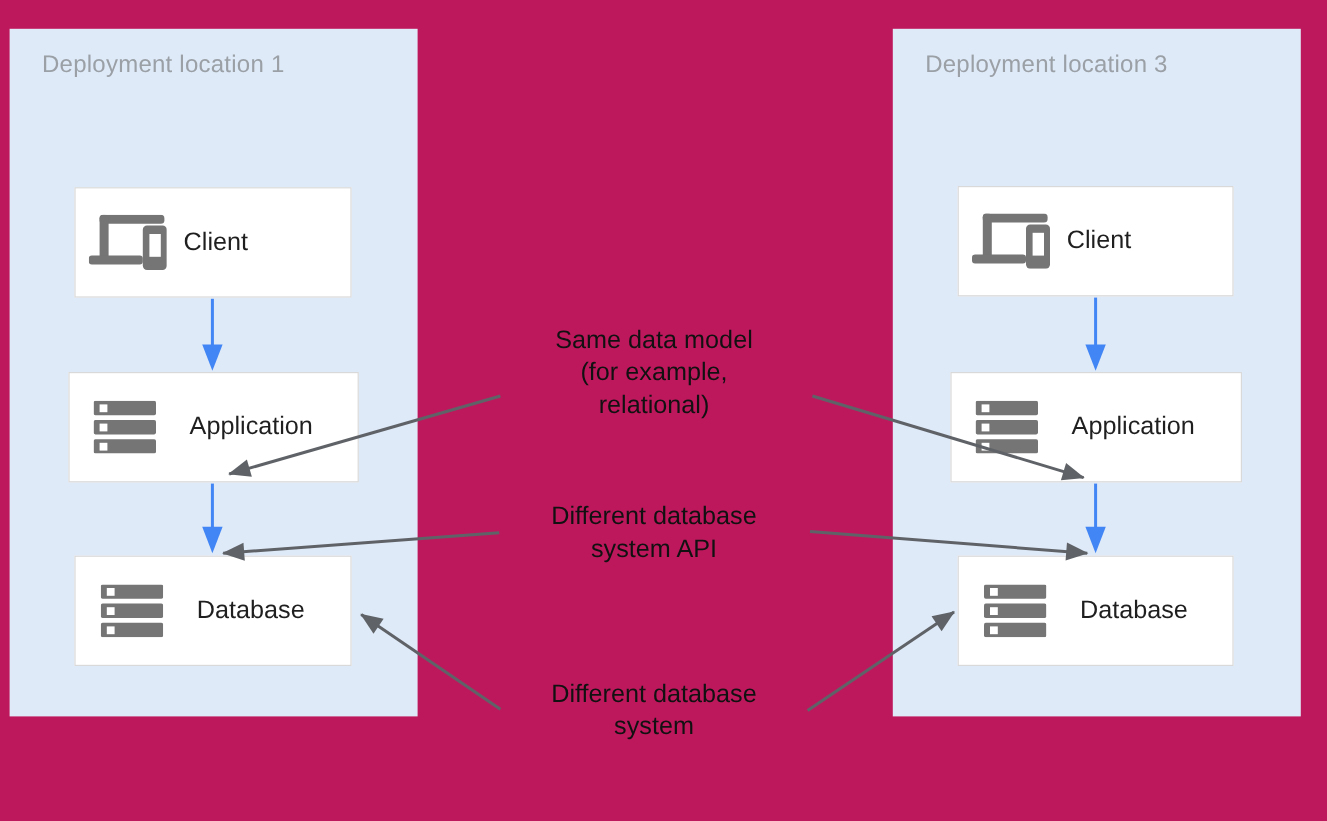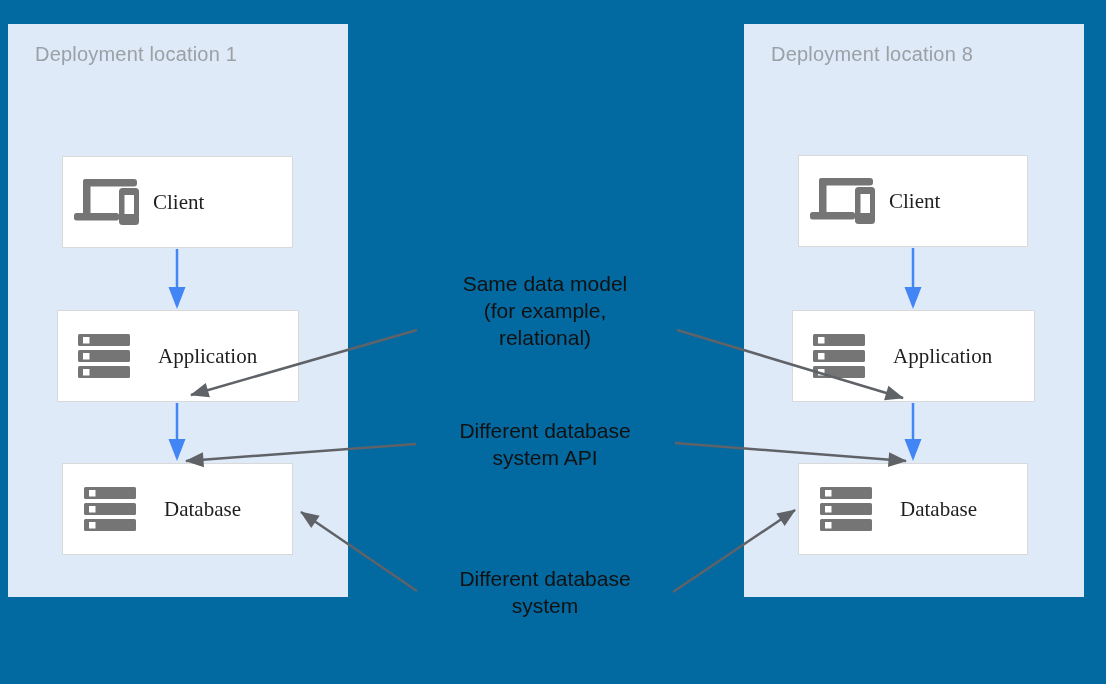--- a/index.html
+++ b/index.html
@@ -1,21 +1,21 @@
 <!DOCTYPE html>
 <html><head>
 <meta charset="utf-8">
 <style>
   html, body { margin: 0; padding: 0; background: #ffffff; }
   .stage {
     position: relative;
     width: 1106px;
     height: 684px;
     overflow: hidden;
-    background: #0369a1;
+    background: #be185d;
     font-family: "Liberation Sans", sans-serif;
   }
   .panel {
     position: absolute;
     top: 24px;
     width: 340px;
     height: 573px;
     background: #dfeaf8;
   }
   .panel.left  { left: 8px; }
@@ -32,21 +32,20 @@
     position: absolute;
     display: flex;
     align-items: center;
     background: #ffffff;
     border: 1px solid #d9d9d9;
     box-sizing: border-box;
   }
   .node-label {
     font-size: 21px;
     color: #1f1f1f;
-    font-family: Liberation Serif, serif;
   }
   .icon svg { display: block; }
   
   #l-client { left: 62px;  top: 156px; width: 231px; height: 92px; padding-left: 11px; gap: 14px; }
   #l-app    { left: 57px;  top: 310px; width: 242px; height: 92px; padding-left: 20px; gap: 28px; }
   #l-db     { left: 62px;  top: 463px; width: 231px; height: 92px; padding-left: 21px; gap: 28px; }
   
   #r-client { left: 798px; top: 155px; width: 230px; height: 92px; padding-left: 11px; gap: 14px; }
   #r-app    { left: 792px; top: 310px; width: 243px; height: 92px; padding-left: 20px; gap: 28px; }
   #r-db     { left: 798px; top: 463px; width: 230px; height: 92px; padding-left: 21px; gap: 28px; }
@@ -73,21 +72,21 @@
 </head>
 <body>
 
 <div class="stage">
 
   <section class="panel left">
     <h2 class="panel-title">Deployment location 1</h2>
   </section>
 
   <section class="panel right">
-    <h2 class="panel-title">Deployment location 8</h2>
+    <h2 class="panel-title">Deployment location 3</h2>
   </section>
 
   <div class="node" id="l-client">
     <span class="icon">
       <svg width="65" height="46" viewBox="0 0 65 46" xmlns="http://www.w3.org/2000/svg">
         <rect x="9" y="0" width="54" height="7.5" rx="3" fill="#757575"></rect>
         <rect x="9" y="0" width="7.5" height="40" rx="3" fill="#757575"></rect>
         <rect x="0" y="34" width="45" height="7.5" rx="2.5" fill="#757575"></rect>
         <rect x="45" y="9" width="20" height="37" rx="3.5" fill="#757575"></rect>
         <rect x="50.5" y="16" width="9.5" height="19" fill="#ffffff"></rect>

